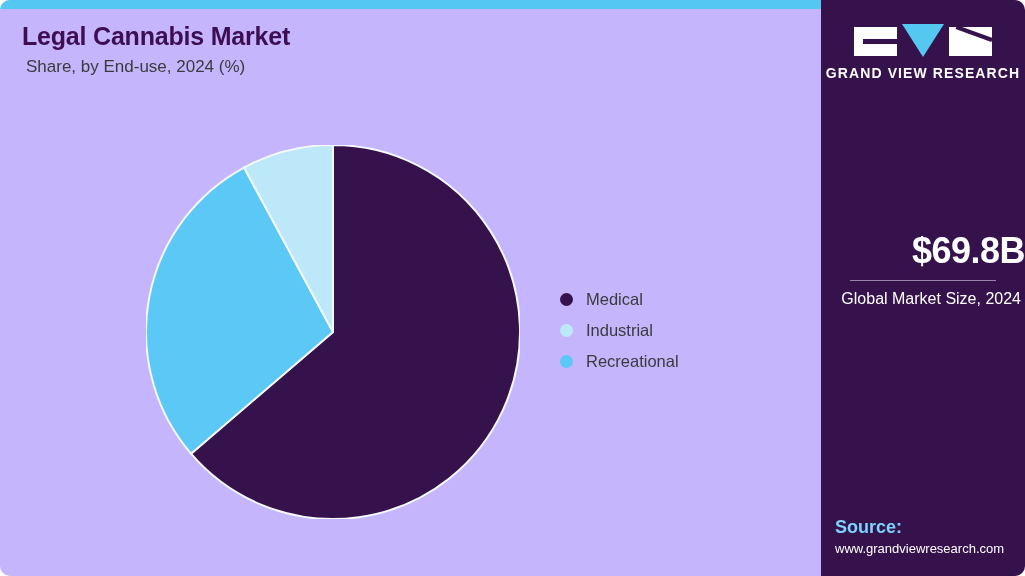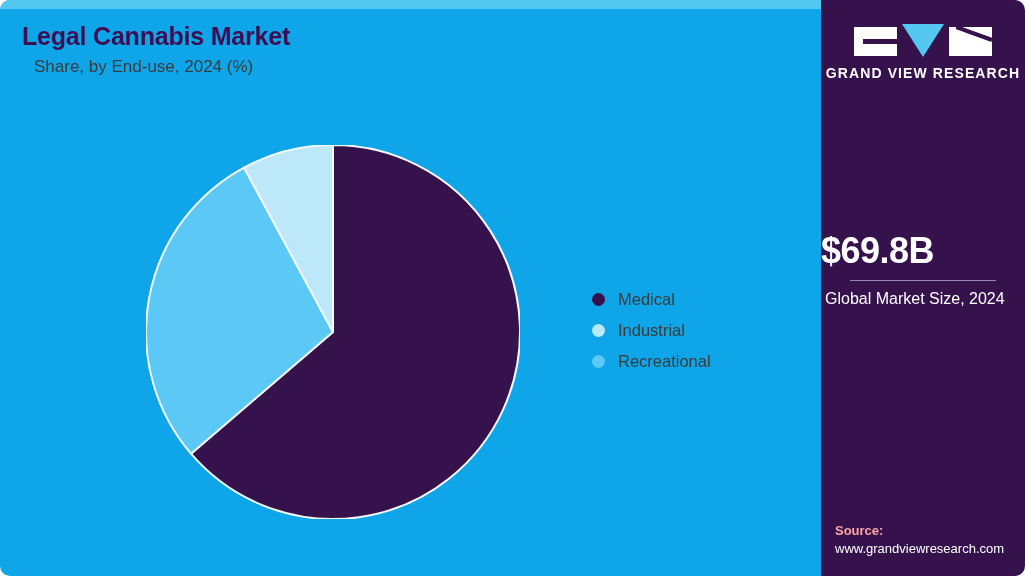--- a/index.html
+++ b/index.html
@@ -21,21 +21,21 @@
     overflow: hidden;
   }
 
   
   .left-panel {
     position: absolute;
     left: 0;
     top: 0;
     width: 821px;
     height: 576px;
-    background: #0ea5e9;
+    background: #c4b5fd;
     border-top-left-radius: 10px;
     border-bottom-left-radius: 10px;
     overflow: hidden;
   }
   .accent-bar {
     position: absolute;
     left: 0;
     top: 0;
     width: 821px;
     height: 9px;
@@ -54,41 +54,41 @@
     color: #3d0f52;
     letter-spacing: -0.2px;
     line-height: 1.15;
     margin: 0;
   }
   .chart-subtitle {
     font-size: 17px;
     font-weight: normal;
     color: #3b3b3b;
     line-height: 1.2;
-    margin: 6px 0 0 12px;
+    margin: 6px 0 0 4px;
   }
 
   
   .pie-wrap {
     position: absolute;
     left: 146px;
     top: 145px;
     width: 374px;
     height: 374px;
   }
   .pie-svg {
     display: block;
     width: 374px;
     height: 374px;
   }
 
   
   .legend {
     position: absolute;
-    left: 592px;
+    left: 560px;
     top: 284px;
     width: 230px;
   }
   .legend-item {
     display: flex;
     align-items: center;
     height: 31px;
   }
   .legend-dot {
     width: 13px;
@@ -173,21 +173,21 @@
     color: #ffffff;
     letter-spacing: 1.1px;
   }
 
   
   .stat-block {
     position: absolute;
     left: 0;
     top: 232px;
     width: 204px;
-    text-align: left;
+    text-align: right;
   }
   .stat-value {
     font-size: 36px;
     font-weight: bold;
     color: #ffffff;
     line-height: 1.05;
     letter-spacing: -0.5px;
   }
   .stat-divider {
     width: 146px;
@@ -204,23 +204,23 @@
 
   
   .source-block {
     position: absolute;
     left: 14px;
     bottom: 18px;
     width: 190px;
     text-align: left;
   }
   .source-label {
-    font-size: 13px;
-    font-weight: bold;
-    color: #fca5a5;
+    font-size: 18px;
+    font-weight: bold;
+    color: #7dd3fc;
     line-height: 1.4;
   }
   .source-url {
     font-size: 13px;
     color: #ffffff;
     line-height: 1.4;
   }
 </style>
 </head>
 <body>

